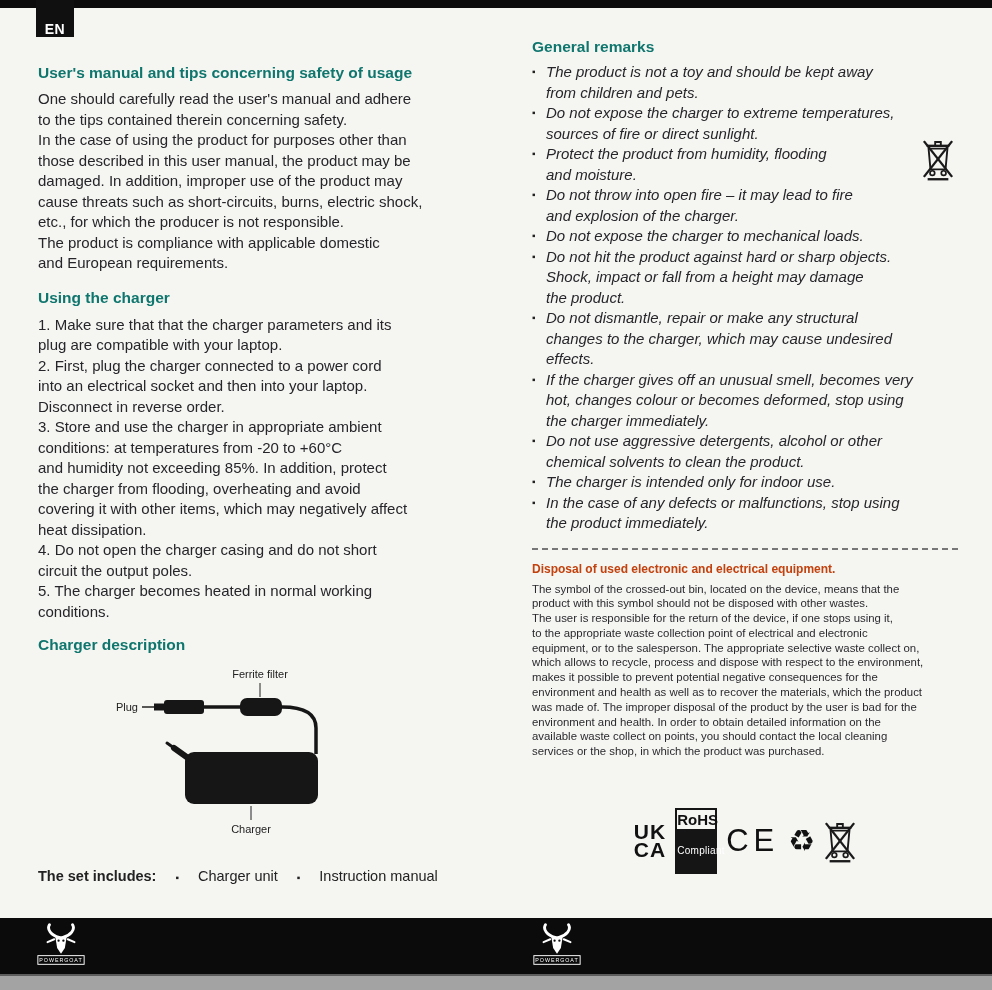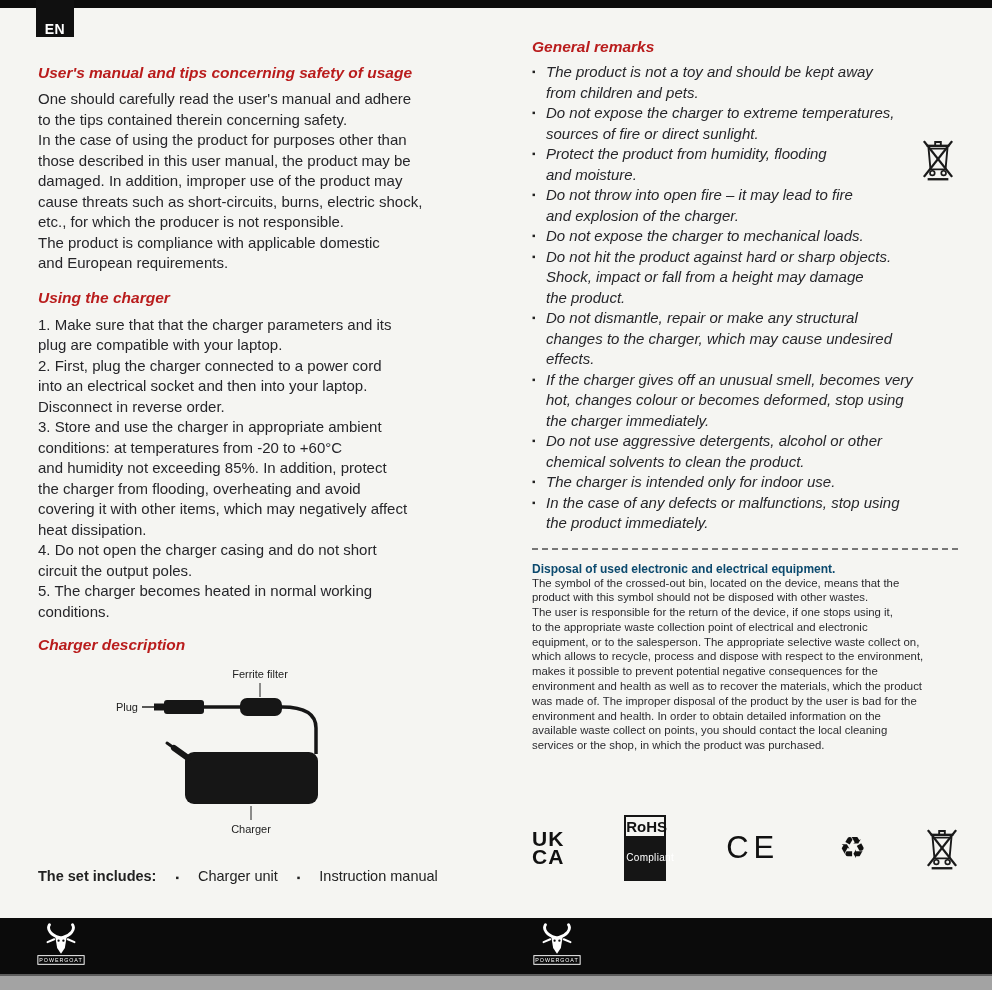--- a/index.html
+++ b/index.html
@@ -10,44 +10,44 @@
     font-family:"Liberation Sans", sans-serif; color:#222;
   }
   .top-strip { position:absolute; top:0; left:0; width:992px; height:8px; background:#0c0c0c; }
   .en-badge {
     position:absolute; top:0; left:36px; width:38px; height:37px;
     background:#101010; color:#fff; display:flex; align-items:flex-end; justify-content:center;
     font-weight:700; font-size:14px; letter-spacing:0.5px;
   }
   .col-left  { position:absolute; left:38px;  top:64px; width:430px; }
   .col-right { position:absolute; left:532px; top:38px; width:426px; }
-  h2 { font-size:15.5px; font-weight:700; color:#b91c1c;font-style:italic; }
-  h3 { font-size:12px; font-weight:700; color:#0c4a6e; }
+  h2 { font-size:15.5px; font-weight:700; color:#0f766e; }
+  h3 { font-size:12px; font-weight:700; color:#c2410c; }
   .body { font-size:15px; line-height:20.5px; color:#26262a; }
   .pre { white-space:pre-line; }
   .mt7  { margin-top:7px; }
   .mt8  { margin-top:8px; }
   .mt14 { margin-top:14px; }
   .mt15 { margin-top:15px; }
   .diagram { margin-top:6px; }
   .set-includes {
     margin-top:14px; font-size:14.5px; display:flex; align-items:baseline; gap:19px;
     color:#222;
   }
   .set-includes .lbl { font-weight:700; }
   .bullet { font-size:10px; color:#222; }
   .remarks { list-style:none; margin-top:6px; }
   .remarks li { display:flex; }
   .remarks .bullet { width:14px; line-height:20.5px; flex:none; }
   .remarks .t { flex:1; font-size:15px; line-height:20.5px; color:#26262a;font-style:italic; }
   .dashes { margin-top:14px; border-top:2px dashed #777; width:100%; height:0; }
   .disposal-h { margin-top:12px; }
-  .small { font-size:11.4px; line-height:14.8px; color:#2a2a2e; }
+  .small { margin-top:6px; font-size:11.4px; line-height:14.8px; color:#2a2a2e; }
   .marks {
-    margin-top:62px; display:flex; align-items:center; justify-content:space-between; gap:9px;
+    margin-top:49px; display:flex; align-items:center; justify-content:center; gap:9px;
   }
   .ukca { font-size:21px; font-weight:700; line-height:18px; letter-spacing:1px; color:#111; }
   .rohs { border:2.5px solid #151515; width:42px; text-align:center; background:#f5f5f2; }
   .rohs-t { font-weight:700; font-size:15px; padding:1px 0; color:#111; }
   .rohs-b { background:#151515; color:#fff; font-size:10px; padding:16px 0; letter-spacing:0.3px; }
   .ce { font-size:31px; letter-spacing:5px; color:#111; }
   .recycle { font-size:30px; line-height:1; color:#111; }
   .weee-margin { position:absolute; left:922px; top:136px; }
   .footer { position:absolute; left:0; top:918px; width:992px; height:56px; background:#0b0b0b; }
   .logo-1 { position:absolute; left:34px; top:5px; }

